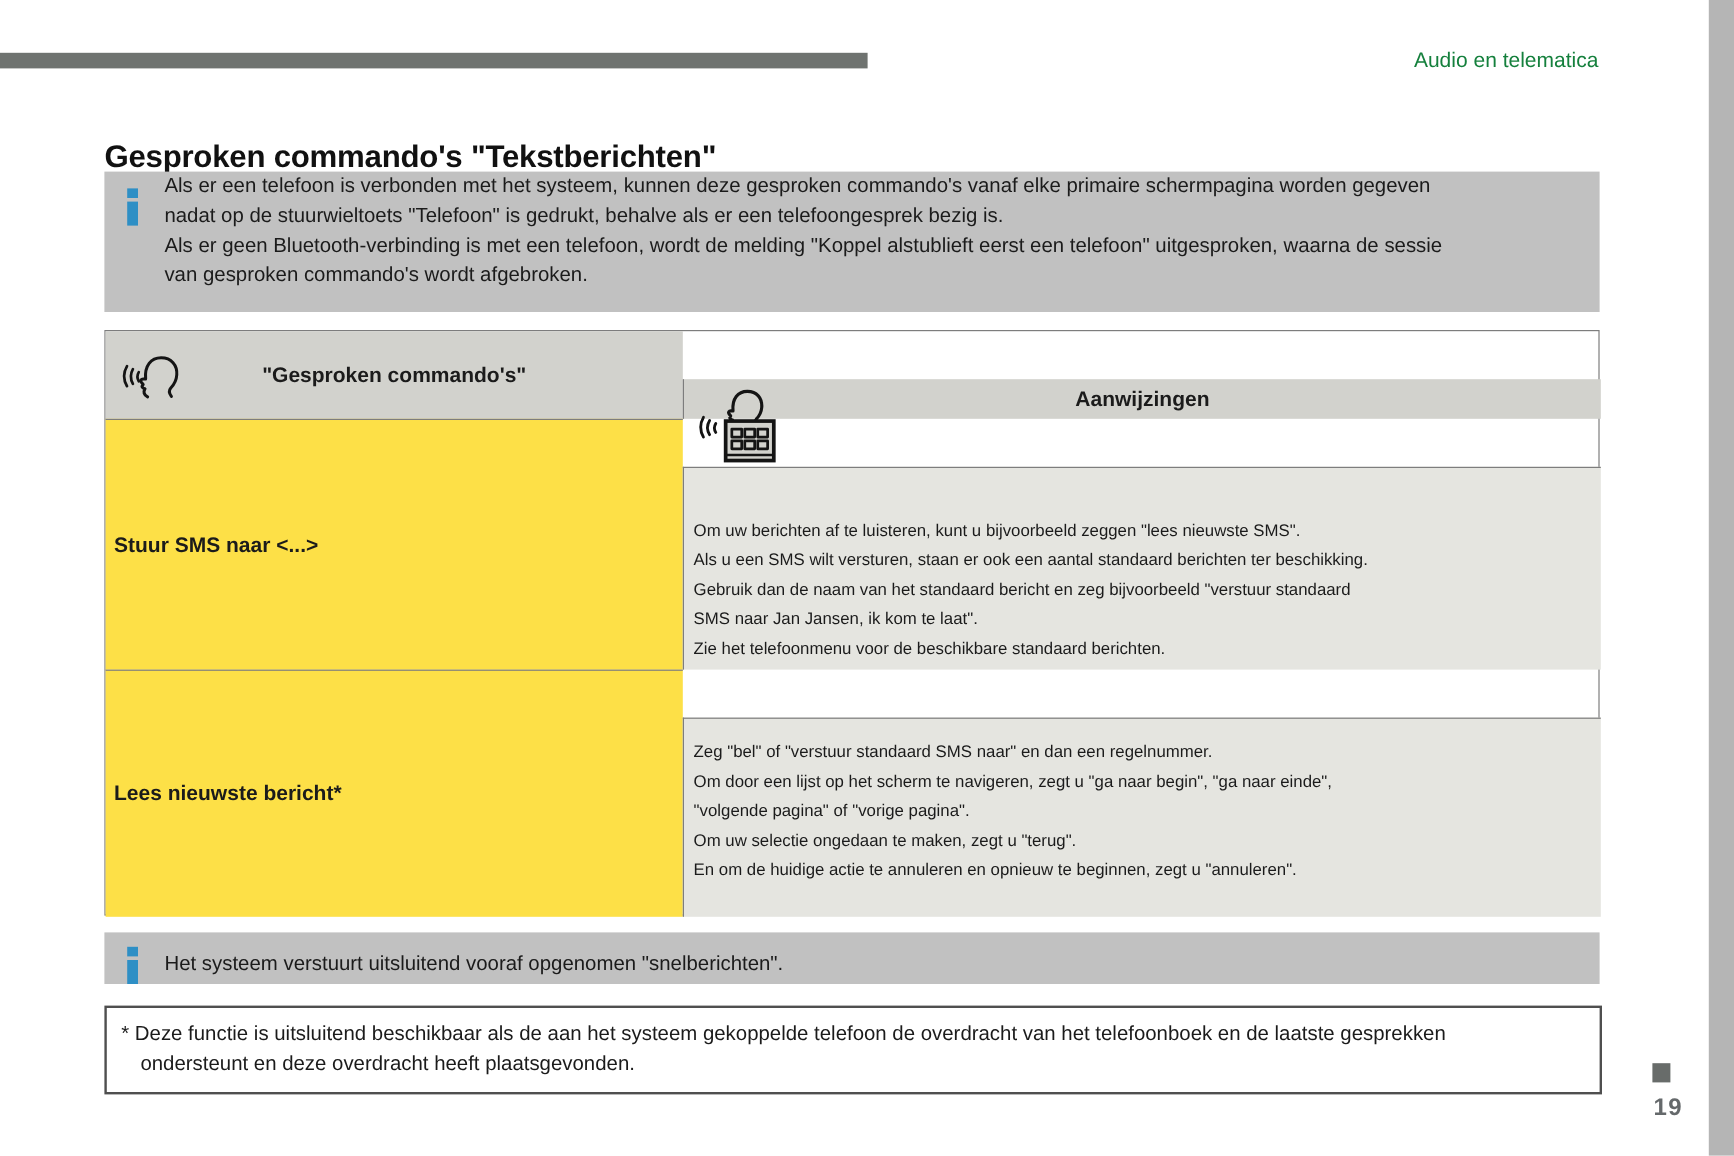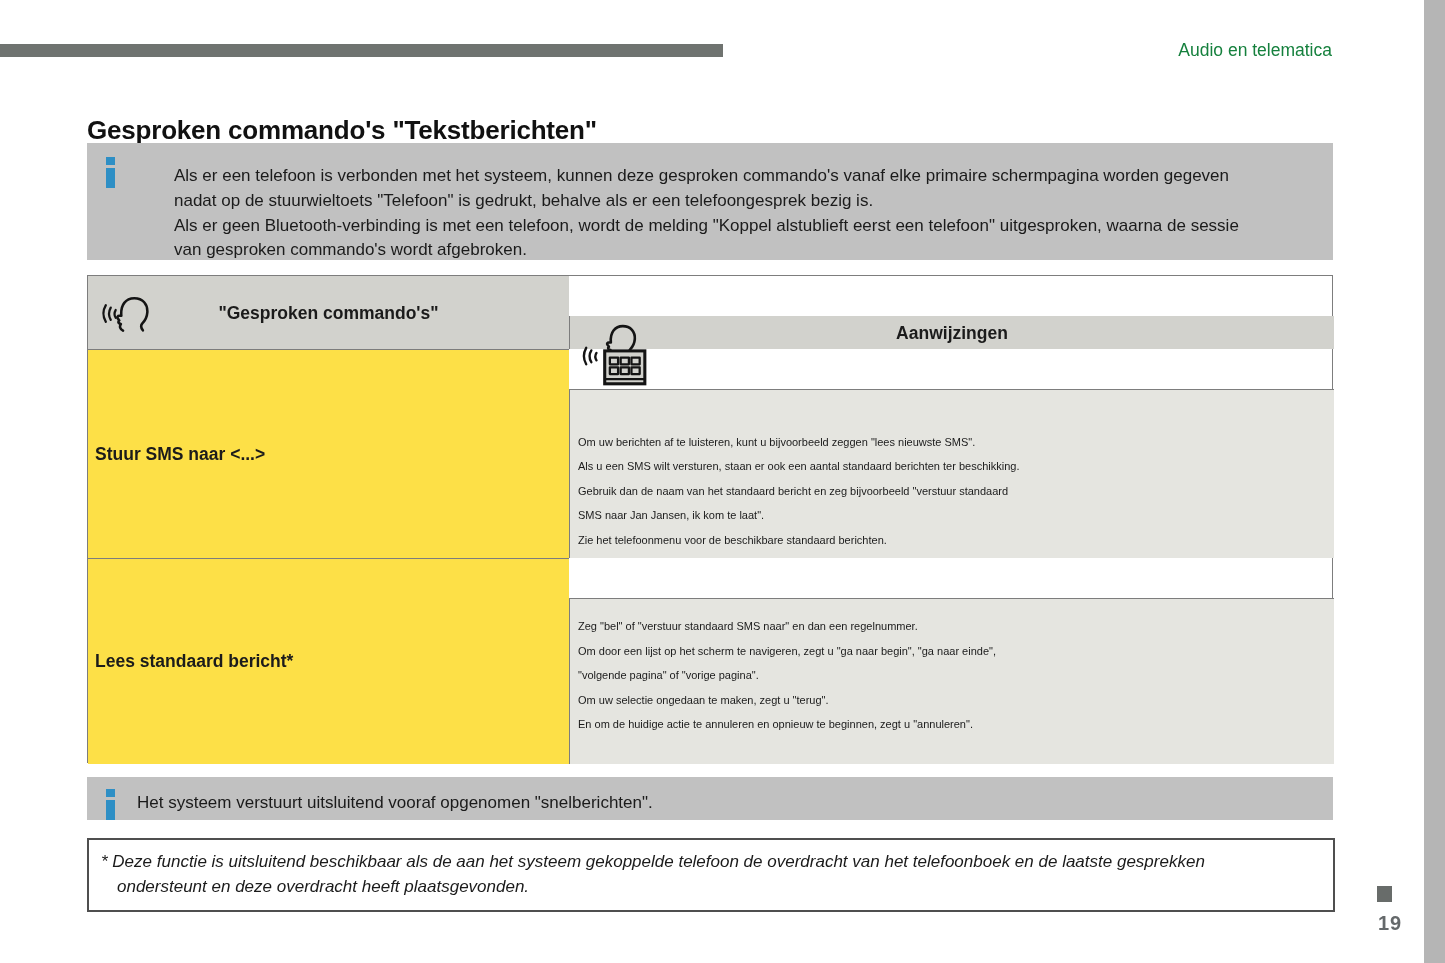--- a/index.html
+++ b/index.html
@@ -58,21 +58,21 @@
   .infobox-1 .i-glyph { top: 14px; }
   .infobox-2 .i-glyph { top: 12px; }
   .i-glyph .dot  { width: 9px; height: 8px; background: #2e8fc5; }
   .i-glyph .stem { width: 9px; height: 20px; background: #2e8fc5; margin-top: 3px; }
 
   .infobox .info-text {
     position: absolute; left: 50px; right: 28px;
     font-size: 17px; line-height: 24.8px;
     white-space: pre;
   }
-  .infobox-1 .info-text { top: 21px; margin-left: 37px; }
+  .infobox-1 .info-text { top: 0; }
   .infobox-2 .info-text { top: 14px; }
 
   
   .vtable {
     position: absolute; left: 87px; top: 275px;
     width: 1246px; height: 488px;
     display: grid;
     grid-template-columns: 481px 765px;
     grid-template-rows: 73px 209px 206px;
     border: 1px solid #7d7d7d;
@@ -95,40 +95,39 @@
 
   .cmd-cell {
     background: #fde047;
     display: flex; align-items: center;
     padding-left: 7px;
     font-size: 17.5px; font-weight: bold; text-align: center;
   }
   .instr-cell {
     background: #e5e5e0;
     display: flex;
-    font-size: 11px; line-height: 24.5px;
+    font-size: 14px; line-height: 24.5px;
     white-space: pre;
   }
   .instr-1 { align-items: flex-end;   padding: 0 6px 6px 8px; }
   .instr-2 { align-items: flex-start; padding: 15px 6px 0 8px; }
 
   
   .footnote-box {
     position: absolute; left: 87px; top: 838px;
     width: 1248px; height: 74px;
     border: 2px solid #4f4f4f;
     background: #ffffff;
     box-sizing: border-box;
   }
   .footnote-text {
     position: absolute; top: 10px; left: 0; right: 6px;
     padding-left: 28px; text-indent: -16px;
     font-size: 17px; line-height: 24.5px;
     white-space: pre;
-    font-style: italic;
   }
 
   svg .ln { fill: none; stroke: #141414; stroke-linecap: round; stroke-linejoin: round; }
 </style>
 </head>
 <body>
 
 <div class="topbar"></div>
 <div class="section-header">Audio en telematica</div>
 <div class="side-strip"></div>
@@ -187,21 +186,21 @@
   </div>
   <div class="cell instr-cell instr-1 col2 r2">
     <span>Om uw berichten af te luisteren, kunt u bijvoorbeeld zeggen "lees nieuwste SMS".
 Als u een SMS wilt versturen, staan er ook een aantal standaard berichten ter beschikking.
 Gebruik dan de naam van het standaard bericht en zeg bijvoorbeeld "verstuur standaard
 SMS naar Jan Jansen, ik kom te laat".
 Zie het telefoonmenu voor de beschikbare standaard berichten.</span>
   </div>
 
   <div class="cell cmd-cell r3">
-    <span>Lees standaard bericht*</span>
+    <span>Lees nieuwste bericht*</span>
   </div>
   <div class="cell instr-cell instr-2 col2 r3">
     <span>Zeg "bel" of "verstuur standaard SMS naar" en dan een regelnummer.
 Om door een lijst op het scherm te navigeren, zegt u "ga naar begin", "ga naar einde",
 "volgende pagina" of "vorige pagina".
 Om uw selectie ongedaan te maken, zegt u "terug".
 En om de huidige actie te annuleren en opnieuw te beginnen, zegt u "annuleren".</span>
   </div>
 
 </div>

